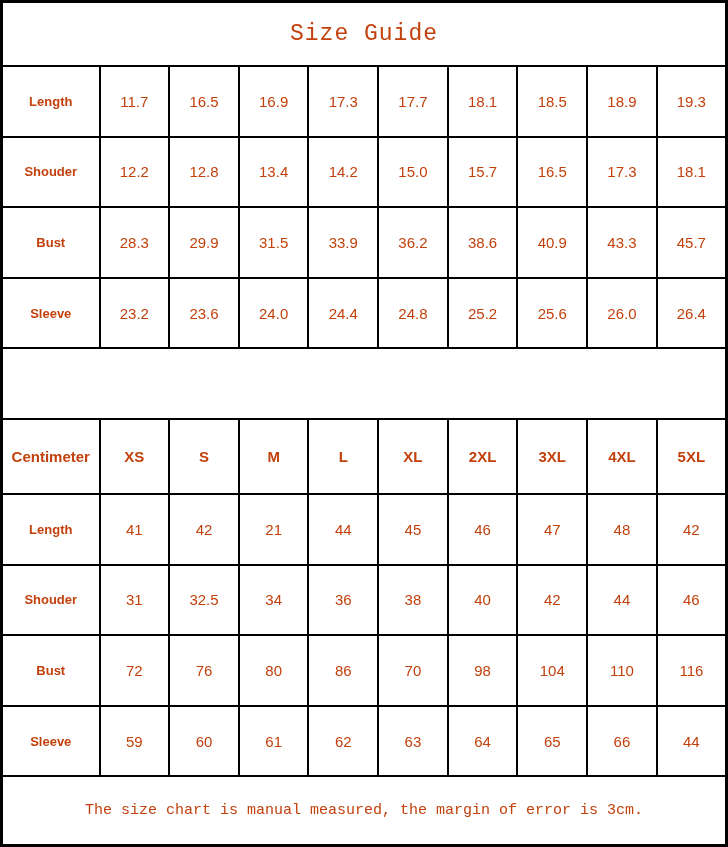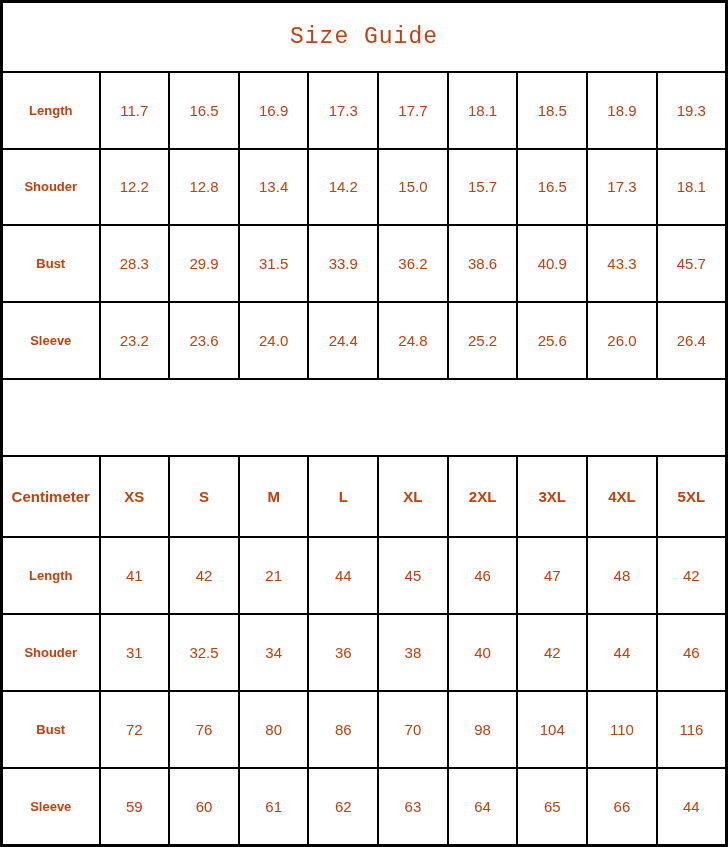--- a/index.html
+++ b/index.html
@@ -174,15 +174,18 @@
     <td>60</td>
     <td>61</td>
     <td>62</td>
     <td>63</td>
     <td>64</td>
     <td>65</td>
     <td>66</td>
     <td>44</td>
   </tr>
 
+  <tr class="footer-row">
+    <td colspan="10">The size chart is manual measured, the margin of error is 3cm.</td>
+  </tr>
 </tbody>
     </table>
 </div>
 
 </body></html>

